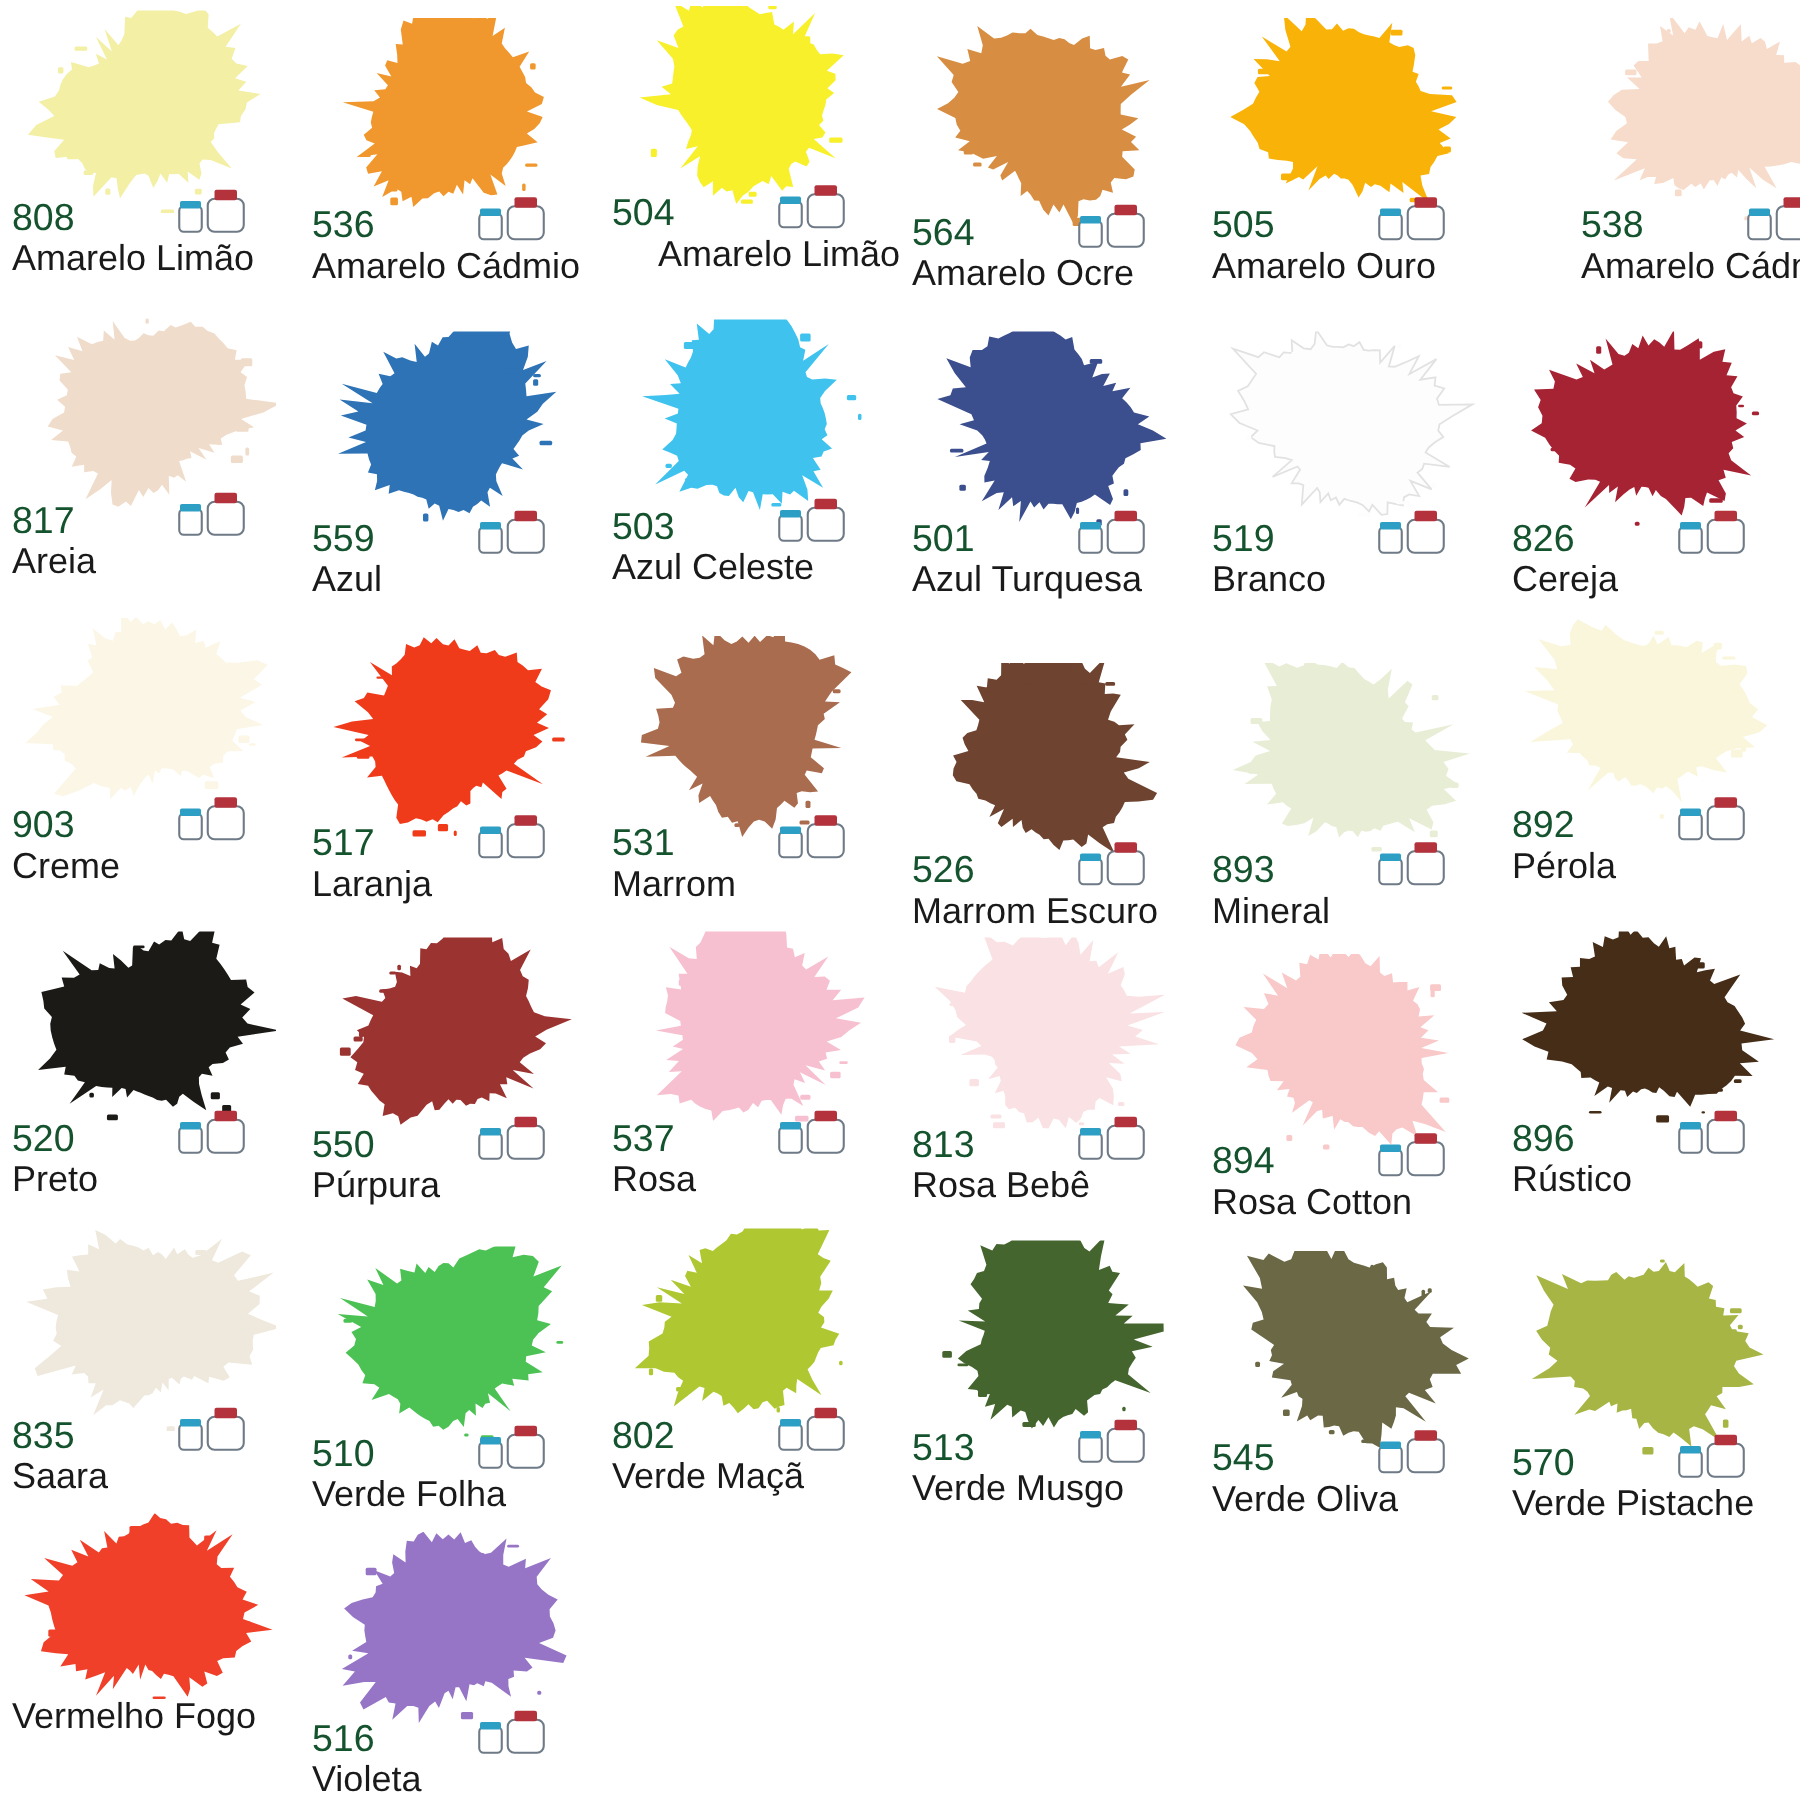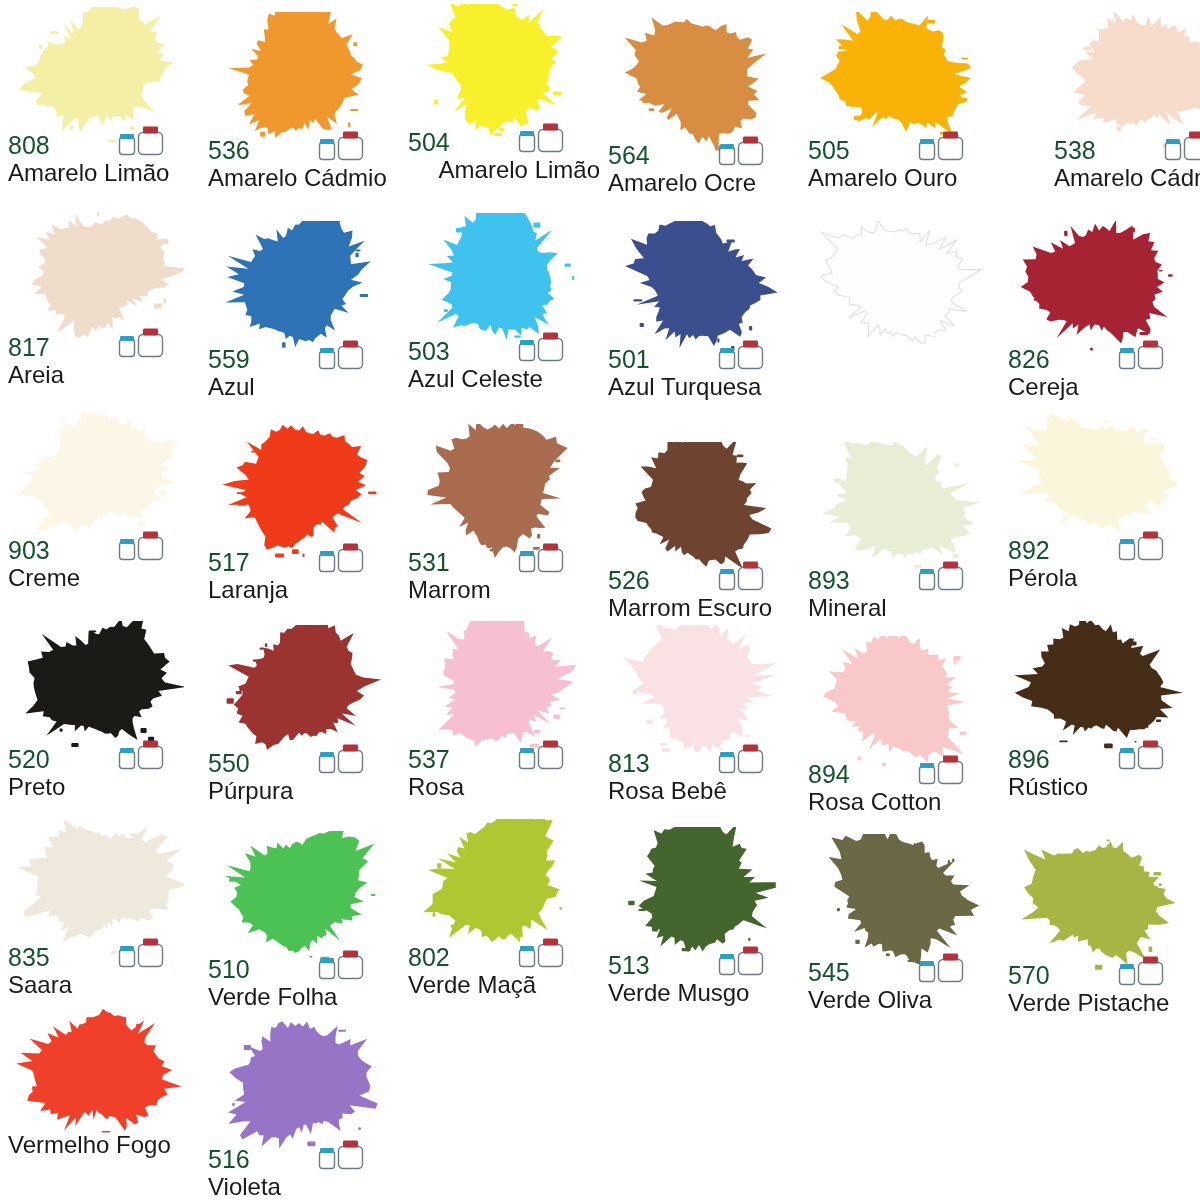--- a/index.html
+++ b/index.html
@@ -350,20 +350,34 @@
           <path d="M85.0 8.6L88.5 9.8L92.3 7.1L95.1 12.2L98.5 12.7L102.2 12.4L105.9 12.6L106.1 20.7L115.8 9.6L111.9 23.3L115.8 23.5L122.4 20.8L131.9 16.4L125.6 28.3L143.6 18.4L132.9 32.1L143.0 30.5L142.4 36.0L148.8 38.0L144.0 44.8L145.3 48.9L167.6 48.6L154.4 56.3L145.7 61.8L144.8 66.0L148.2 70.4L142.4 74.0L138.5 77.3L136.4 80.6L152.5 90.3L135.4 88.1L134.2 91.7L131.0 94.1L140.4 105.2L126.3 99.6L132.1 109.7L125.3 108.6L122.0 110.6L121.2 116.0L115.9 114.9L111.1 113.9L110.9 121.7L107.0 122.2L100.9 115.5L98.7 120.0L94.3 115.6L91.0 114.1L87.9 113.3L85.0 112.5L82.2 111.6L78.9 115.5L76.6 110.7L73.2 112.5L71.5 108.0L66.3 113.8L65.8 107.2L64.1 104.3L53.9 115.3L54.4 108.2L54.9 102.4L51.7 101.3L47.1 101.2L52.7 92.2L51.0 90.0L34.4 96.9L47.2 85.8L43.0 84.4L36.0 83.6L35.5 80.1L35.6 76.4L25.2 74.3L19.8 70.5L24.4 66.0L12.3 61.0L6.5 55.1L18.1 51.9L15.5 46.3L11.4 39.6L17.8 36.5L20.7 32.4L23.4 28.3L8.0 11.5L24.9 17.1L28.7 13.8L38.9 17.2L41.8 13.9L47.6 14.4L47.1 5.9L55.1 11.2L59.8 11.8L62.4 8.3L63.5 -1.2L70.6 9.2L74.5 10.2L78.1 10.3L81.6 10.6Z" fill="#FDFDFD" stroke="#E2E2E2" stroke-width="1.2"></path>
           <rect x="117.6" y="7.5" width="2.5" height="3.4" rx="1" fill="#FDFDFD"></rect>
           <rect x="47.0" y="13.4" width="6.3" height="2.2" rx="1" fill="#FDFDFD"></rect>
           <rect x="116.9" y="113.1" width="8.9" height="2.1" rx="1" fill="#FDFDFD"></rect>
           <rect x="91.4" y="120.6" width="8.1" height="3.2" rx="1" fill="#FDFDFD"></rect>
           <rect x="17.1" y="69.3" width="3.1" height="3.1" rx="1" fill="#FDFDFD"></rect>
           <rect x="25.5" y="38.3" width="8.2" height="4.7" rx="1" fill="#FDFDFD"></rect>
           <rect x="140.6" y="100.9" width="2.4" height="3.8" rx="1" fill="#FDFDFD"></rect>
         </svg>
       </div>
+      <div class="meta" style="top: 342px; pointer-events: auto;">
+        <div class="code-row">
+          <span class="code">519</span>
+          <span class="jars">
+            <svg width="54" height="34" viewBox="0 0 54 34" aria-hidden="true">
+              <rect x="3.5" y="13.5" width="15" height="17" rx="3" fill="#ffffff" stroke="#6E7A86" stroke-width="1.4"></rect>
+              <rect x="4" y="10" width="14" height="5" rx="1.2" fill="#2E9FC4"></rect>
+              <rect x="22.5" y="8.5" width="24" height="22" rx="4.5" fill="#ffffff" stroke="#6E7A86" stroke-width="1.4"></rect>
+              <rect x="27" y="2.5" width="15" height="7" rx="1.4" fill="#B3323C"></rect>
+            </svg>
+          </span>
+        </div>
+        <div class="name">Branco</div>
+      </div>
     </div>
     <div class="swatch-cell" style="left: 1000px; top: 0px; height: 1200px; pointer-events: none;">
       <div class="blob-wrap" style="top: 221px;">
         <svg viewBox="0 0 170 135" aria-hidden="true">
           <path d="M85.0 9.4L88.8 5.1L92.3 7.3L95.5 10.1L102.0 -1.3L102.3 12.0L106.1 12.1L111.5 9.0L118.5 4.5L119.2 11.8L119.2 18.8L128.5 13.5L136.2 11.8L134.3 20.2L140.5 20.9L137.0 29.2L144.3 29.8L140.1 37.2L141.7 41.1L147.9 43.4L143.5 49.4L143.8 53.6L143.7 57.8L150.6 61.4L143.0 66.0L148.8 70.4L140.5 73.7L141.5 77.9L138.4 81.1L140.1 85.8L153.4 96.0L135.0 92.1L136.5 97.5L131.7 99.1L136.6 108.0L135.7 113.0L124.0 107.3L122.6 111.4L121.5 116.3L113.4 110.9L109.6 111.0L108.8 117.0L107.1 122.6L101.1 116.3L96.6 111.7L93.2 109.6L89.9 105.6L87.7 109.8L85.0 104.1L82.7 103.7L80.3 103.5L76.8 109.5L75.5 103.6L72.4 105.3L68.4 108.5L62.7 113.8L64.6 103.4L58.8 107.6L58.7 102.3L42.5 117.3L52.7 100.2L49.6 98.9L44.8 98.7L36.4 100.4L32.3 98.2L36.3 91.4L32.7 88.9L25.1 87.5L25.4 82.9L22.0 79.3L18.8 75.2L16.1 70.8L6.7 66.0L13.8 61.1L14.3 56.1L11.4 50.5L13.1 45.6L8.7 38.6L21.6 38.2L22.6 33.4L18.7 25.5L37.0 32.0L41.2 30.4L36.8 21.3L49.0 27.8L46.0 18.9L55.5 25.3L58.3 23.7L61.0 22.0L56.4 4.7L65.0 15.0L69.0 16.1L71.9 14.2L74.2 8.4L78.2 11.1L81.1 2.6Z" fill="#A62334"></path>
           <rect x="118.1" y="6.5" width="2.8" height="4.9" rx="1" fill="#A62334"></rect>
           <rect x="75.9" y="126.8" width="3.1" height="2.7" rx="1" fill="#A62334"></rect>
           <rect x="50.1" y="9.8" width="3.4" height="5.1" rx="1" fill="#A62334"></rect>
           <rect x="125.5" y="111.1" width="9.0" height="3.0" rx="1" fill="#A62334"></rect>
           <rect x="19.7" y="77.5" width="3.6" height="2.3" rx="1" fill="#A62334"></rect>

